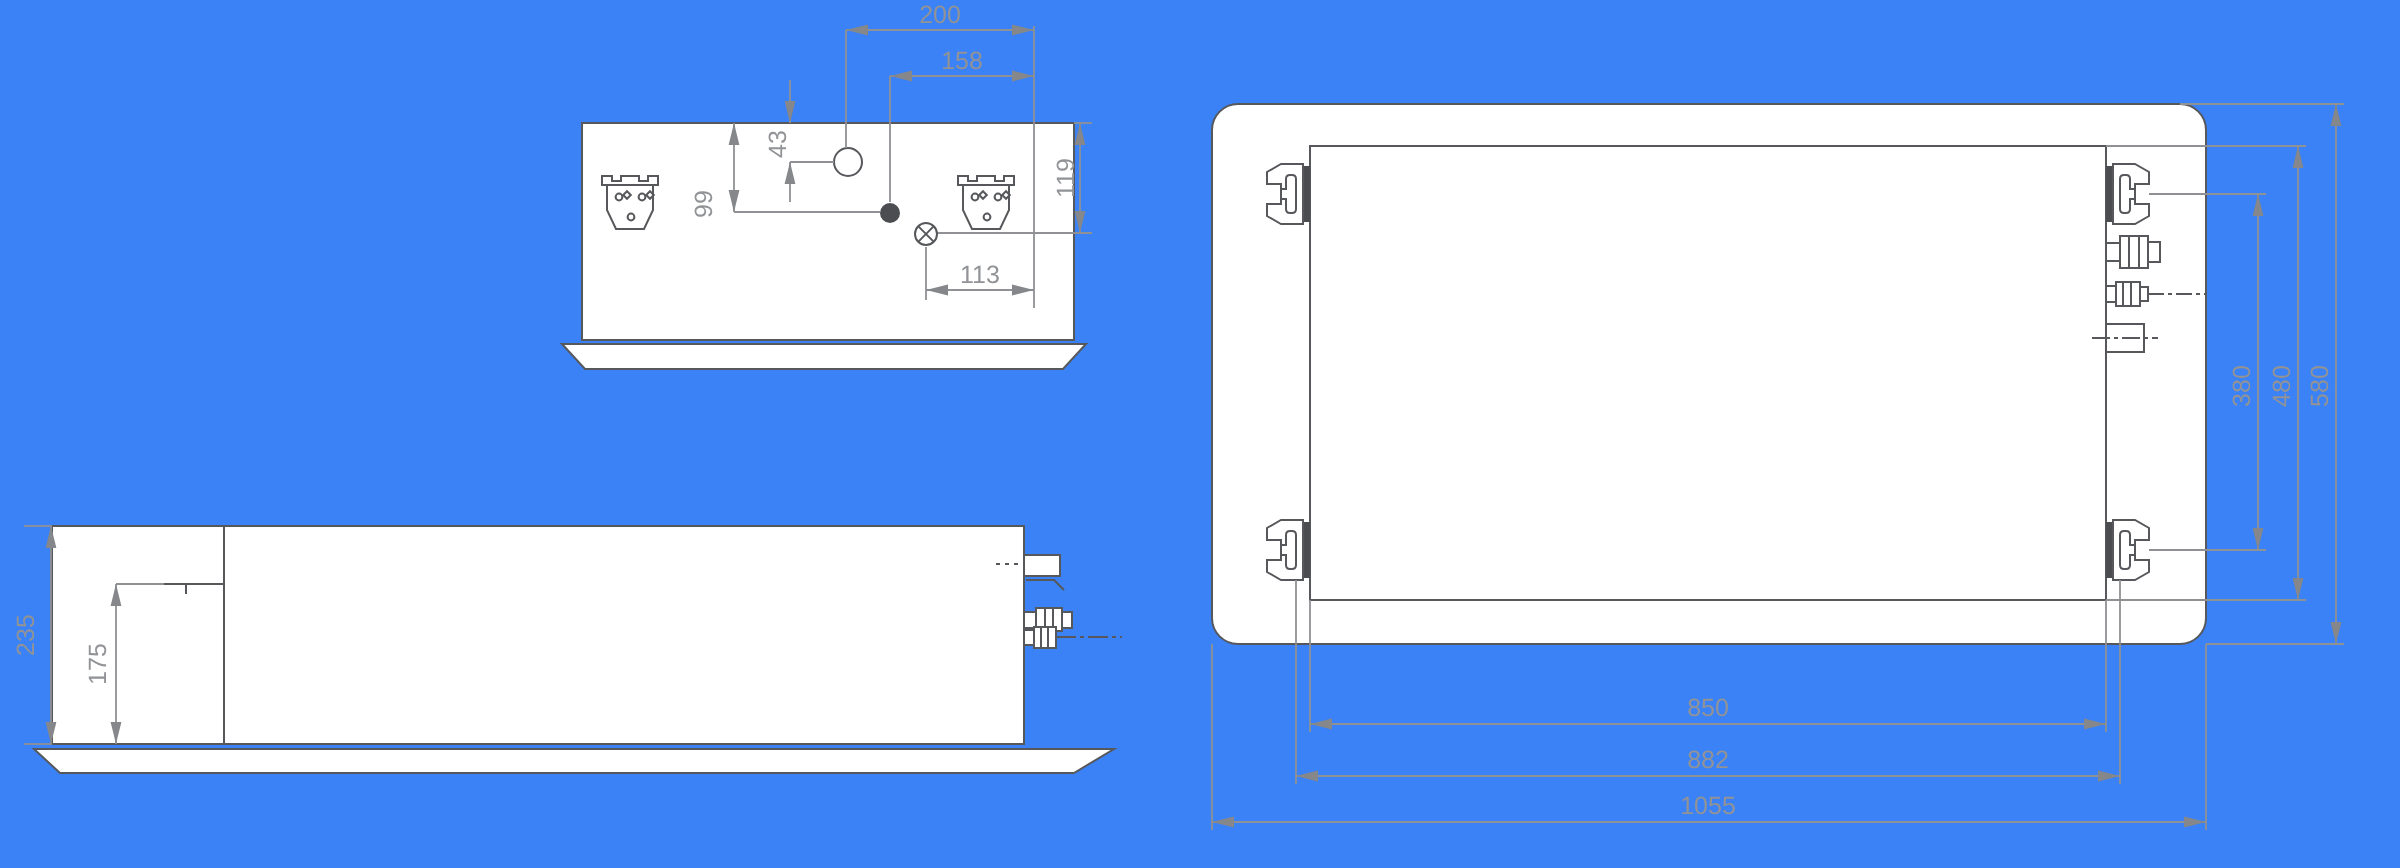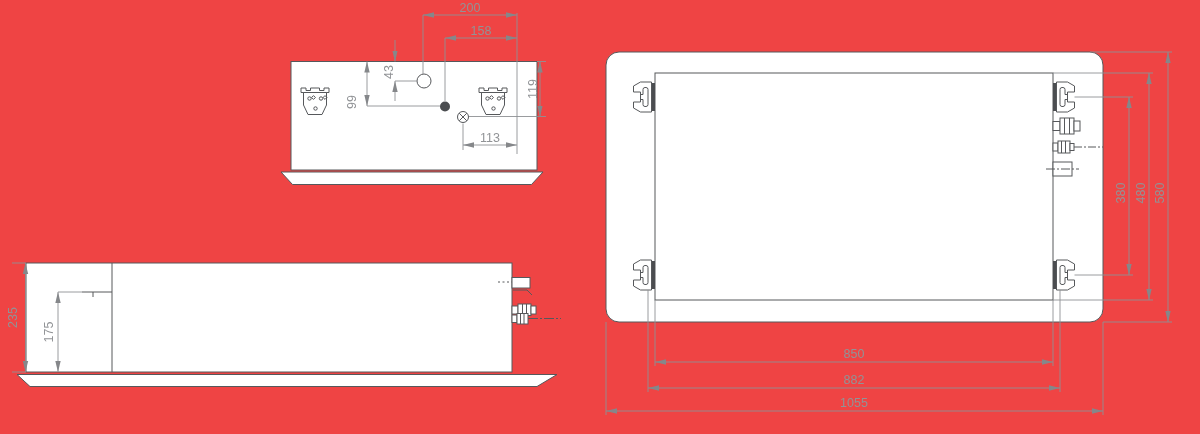--- a/index.html
+++ b/index.html
@@ -1,16 +1,16 @@
 <!DOCTYPE html>
 <html><head>
 <meta charset="utf-8">
 <style>
   html,body{margin:0;padding:0;background:#ffffff;}
-  .stage{width:1200px;height:434px;background:#ef4444;position:relative;}
+  .stage{width:1200px;height:434px;background:#3b82f6;position:relative;}
   svg{display:block;}
   .obj{stroke:#56585b;fill:none;stroke-width:1;stroke-linecap:butt;}
   .objf{stroke:#56585b;fill:#ffffff;stroke-width:1;}
   .dark{fill:#4b4d50;stroke:none;}
   .dim{stroke:#8f9194;fill:none;stroke-width:0.9;}
   .dimtext{fill:#919396;font-family:"Liberation Sans",sans-serif;font-size:12.5px;}
 </style>
 </head>
 <body>
 

